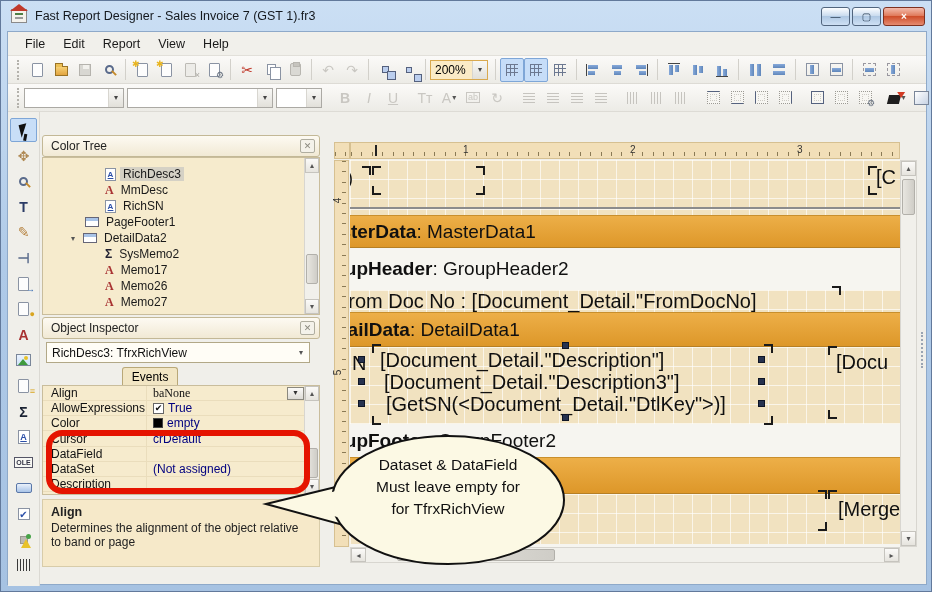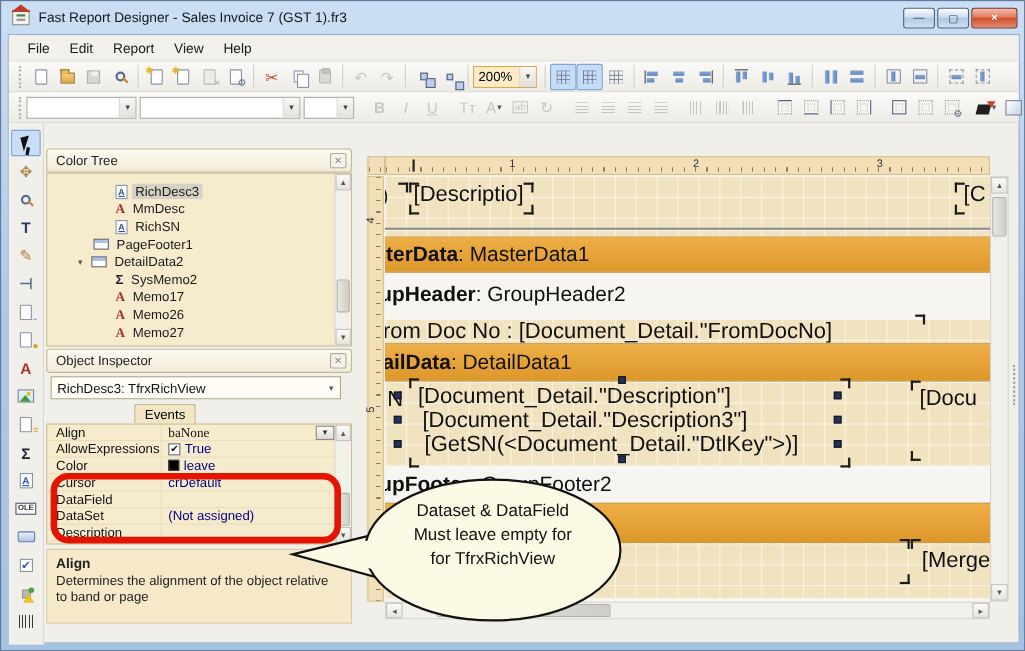--- a/index.html
+++ b/index.html
@@ -530,21 +530,21 @@
             <div class="pname">AllowExpressions</div>
             <div class="pval">
               <span class="pchk">✔</span>
               <span>True</span>
             </div>
           </div>
           <div class="prow" style="top: 30.4px;">
             <div class="pname">Color</div>
             <div class="pval">
               <span class="swatch"></span>
-              <span>leave</span>
+              <span>empty</span>
             </div>
           </div>
           <div class="prow" style="top: 45.6px;">
             <div class="pname">Cursor</div>
             <div class="pval">
               <span>crDefault</span>
             </div>
           </div>
           <div class="prow" style="top: 60.8px;">
             <div class="pname">DataField</div>
@@ -598,21 +598,20 @@
           <div class="capt" style="margin-left: -38px;"><b>DetailData</b>: DetailData1</div>
         </div>
         <div class="drow bandc" style="top: 187px; height: 77px;"></div>
         <div class="drow gapr" style="top: 264px; height: 33px;">
           <div class="capt" style="margin-left: -44px;"><b>GroupFooter</b>: GroupFooter2</div>
         </div>
         <div class="drow cap" style="top: 297px; height: 37px;"></div>
         <div class="drow bandc" style="top: 334px; height: 50px;"></div>
         <div class="drow gapr" style="top: 384px; height: 3px;"></div>
         <span class="dtext" style="left: -3px; top: 8px; font-size: 18px;">)</span>
-        <span class="dtext" style="left: 26px; top: 6px; font-size: 20px;">[Descriptio]</span>
         <span class="dtext" style="left: 526px; top: 6px; font-size: 20px;">[C</span>
         <span class="dtext" style="left: -14px; top: 130px; font-size: 20px;">From Doc No : [Document_Detail."FromDocNo]</span>
         <span class="dtext" style="left: 2px; top: 192px; font-size: 20px;">N</span>
         <span class="dtext" style="left: 30px; top: 189px; font-size: 20px;">[Document_Detail."Description"]</span>
         <span class="dtext" style="left: 34px; top: 211px; font-size: 20px;">[Document_Detail."Description3"]</span>
         <span class="dtext" style="left: 36px; top: 233px; font-size: 20px;">[GetSN(&lt;Document_Detail."DtlKey"&gt;)]</span>
         <span class="dtext" style="left: 486px; top: 191px; font-size: 20px;">[Docu</span>
         <span class="dtext" style="left: -6px; top: 336px; font-size: 20px;">de."Description"]</span>
         <span class="dtext" style="left: -10px; top: 358px; font-size: 20px;">code."Description3"]</span>
         <span class="dtext" style="left: 488px; top: 338px; font-size: 20px;">[Merge</span>

